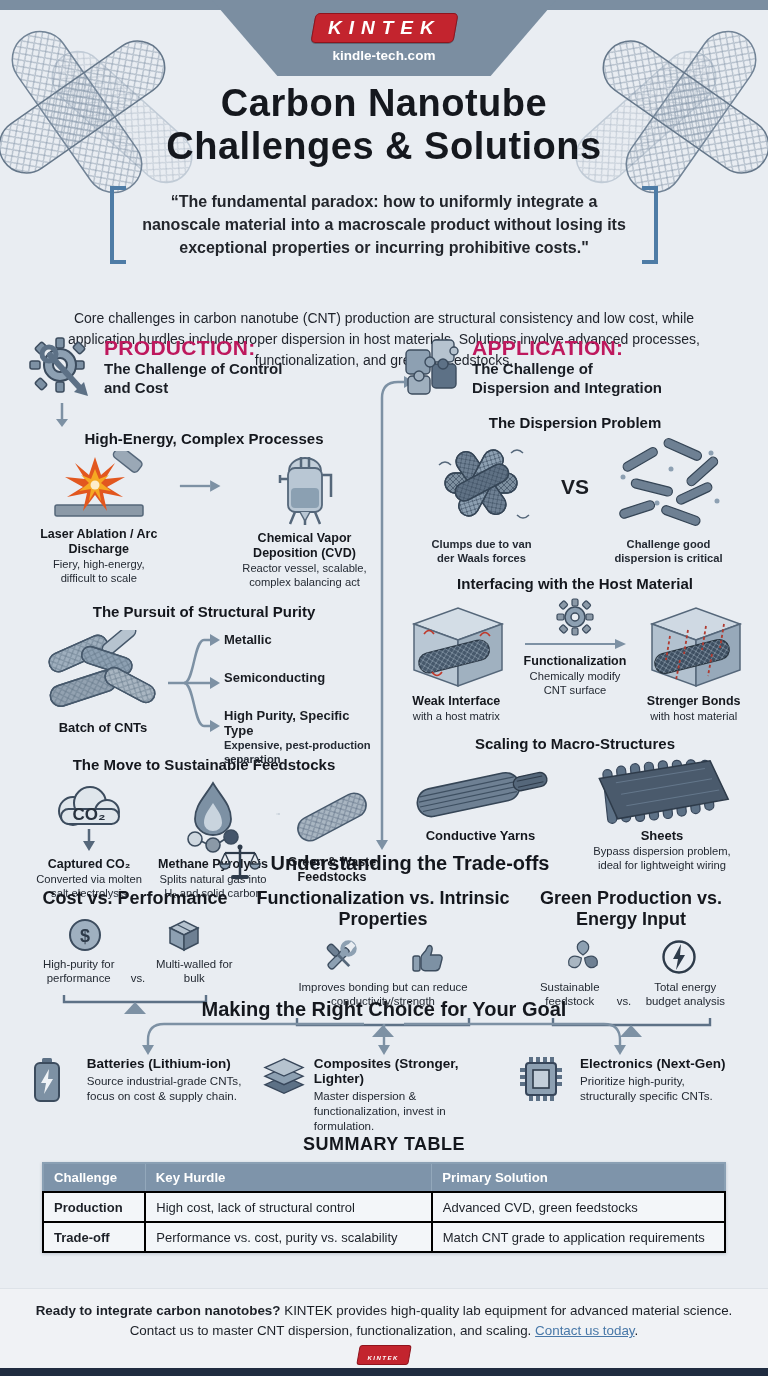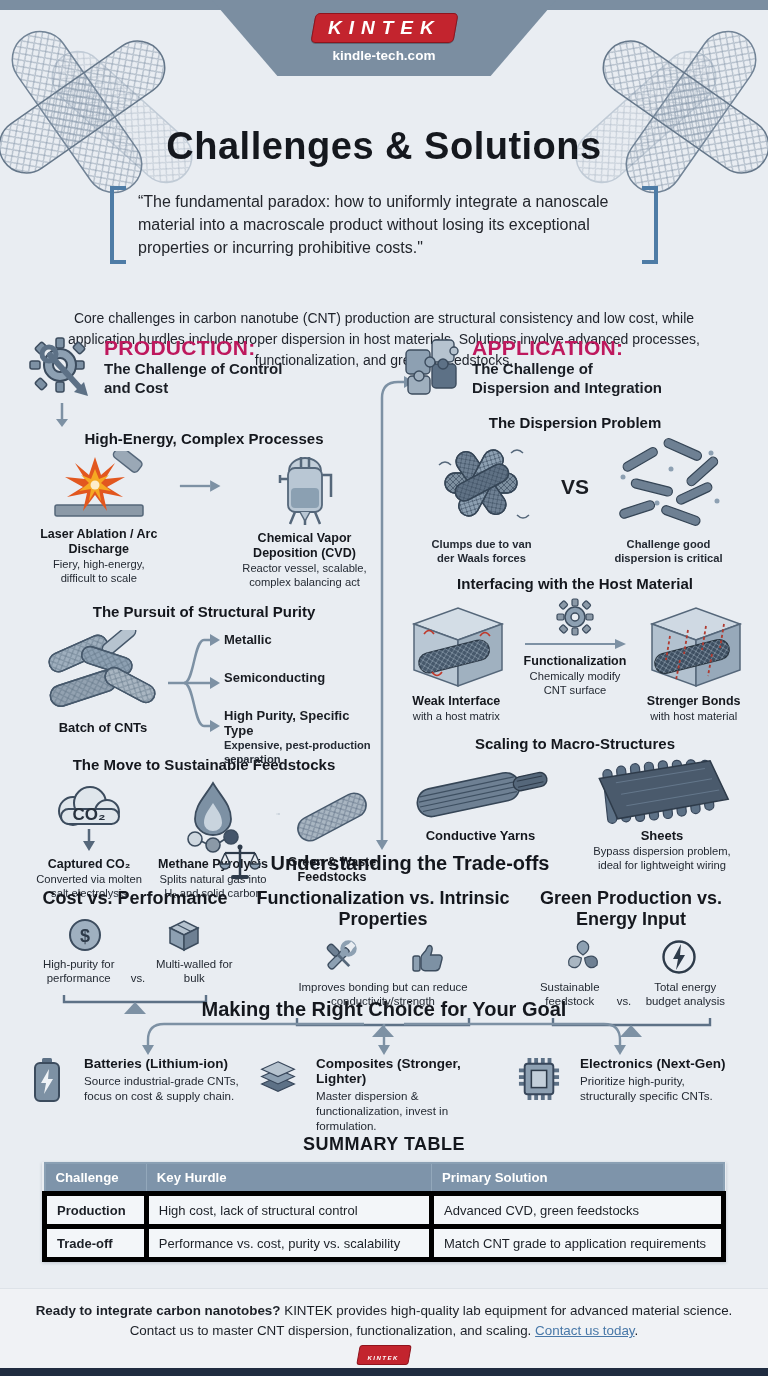--- a/index.html
+++ b/index.html
@@ -34,21 +34,21 @@
   .page-title {
     position:absolute; top:82px; left:0; width:768px;
     text-align:center; font-size:38px; font-weight:800; line-height:1.12; color:#15181e;
     letter-spacing:.5px;
   }
   .quote-wrap { position:absolute; top:186px; left:124px; width:520px; height:78px; }
   .bracket { position:absolute; top:0; width:16px; height:78px; }
   .bracket.l { left:-14px; border-left:4px solid #4e7ca6; border-top:4px solid #4e7ca6; border-bottom:4px solid #4e7ca6; }
   .bracket.r { right:-14px; border-right:4px solid #4e7ca6; border-top:4px solid #4e7ca6; border-bottom:4px solid #4e7ca6; }
   .quote-text {
-    padding:4px 14px; text-align:left; font-size:16px; font-weight:400;
+    padding:4px 14px; text-align:center; font-size:16px; font-weight:700;
     line-height:1.45; color:#23262c;
   }
   .intro-text {
     position:absolute; top:272px; left:56px; width:656px;
     text-align:center; font-size:14px; line-height:1.5; color:#1e222a;margin-top:36px;
   }
   
   #col-left  { position:absolute; left:28px;  top:336px; width:352px; }
   #col-right { position:absolute; left:398px; top:336px; width:354px; }
   .col-header { display:flex; gap:12px; align-items:flex-start; }
@@ -69,35 +69,35 @@
   .trade-cols { position:absolute; top:888px; left:16px; width:738px; display:flex; }
   .tcol { display:flex; flex-direction:column; align-items:center; }
   .tcol h3 { font-size:18px; font-weight:bold; text-align:center; color:#14171d; }
   .ticons { display:flex; align-items:center; margin-top:8px; }
   .ttext { display:flex; align-items:flex-end; gap:8px; margin-top:4px; font-size:11.4px; line-height:1.25; text-align:center; color:#242a33; }
   .vs-small { font-size:11.4px; color:#242a33; padding-top:4px; }
   
   .choice-head { position:absolute; top:998px; left:0; width:768px; text-align:center; font-size:20px; font-weight:800; color:#14171d; }
   .branch-svg { position:absolute; top:1022px; left:64px; }
   .choice-row { position:absolute; top:1056px; left:30px; width:712px; display:flex; gap:16px; }
-  .choice { display:flex; gap:20px; align-items:flex-start; }
+  .choice { display:flex; gap:9px; align-items:flex-start;justify-content:space-between; }
   .choice .ct h4 { font-size:13.5px; font-weight:bold; color:#14171d; }
   .choice .ct p  { font-size:11.6px; line-height:1.3; color:#242a33; margin-top:2px; }
   
   .summary-head { position:absolute; top:1134px; left:0; width:768px; text-align:center; font-size:18px; font-weight:800; letter-spacing:.5px; color:#14171d; }
   table.summary {
     position:absolute; top:1162px; left:42px; width:684px;
     border-collapse:collapse; font-size:13px;
     border:2px solid #8aa0b4; box-shadow:0 1px 3px rgba(60,80,100,.25);
   }
   table.summary th {
     background:#7e94aa; color:#fff; text-align:left; font-size:13.2px;
     padding:6px 10px; border:1px solid #93a8bb;
   }
-  table.summary td { padding:6.5px 10px; border:5px solid #000000; color:#1c2027; }
+  table.summary td { padding:6.5px 10px; border:2px solid #000000; color:#1c2027; }
   table.summary td.c1 { font-weight:bold; }
   tr.r-light { background:#f3f6f9; }
   tr.r-alt   { background:#dfe7ef; }
   
   .footer-band { position:absolute; top:1288px; left:0; width:768px; height:82px; background:#f0f2f5; border-top:1px solid #dde2e8; }
   .footer-text { margin:12px auto 0; width:706px; text-align:center; font-size:13.4px; line-height:1.5; color:#1c2027; }
   .footer-text b { font-weight:bold; }
   .footer-link { color:#4878a8; text-decoration:underline; cursor:pointer; }
   .mini-logo { display:block; margin:4px auto 0; width:52px; background:#c3242e; border-radius:3px; transform:skewX(-10deg); text-align:center; border:1px solid #8f141d; }
   .mini-logo span { display:inline-block; transform:skewX(10deg); color:#fff; font-weight:bold; font-style:italic; font-size:6px; letter-spacing:1.5px; }
@@ -142,21 +142,21 @@
     </g>
 </svg>
 
 <div class="top-strip"></div>
 <div class="trapezoid">
   <div class="logo-badge"><span>KINTEK</span></div>
   <div class="site-text">kindle-tech.com</div>
 </div>
 
 <h1 class="page-title">
-  <br>
+  <span>Carbon Nanotube</span><br>
   <span>Challenges &amp; Solutions</span>
 </h1>
 
 <div class="quote-wrap">
   <div class="bracket l"></div>
   <div class="bracket r"></div>
   <p class="quote-text">“The fundamental paradox: how to uniformly integrate a nanoscale material into a macroscale product without losing its exceptional properties or incurring prohibitive costs."</p>
 </div>
 
 <p class="intro-text">Core challenges in carbon nanotube (CNT) production are structural consistency and low cost, while application hurdles include proper dispersion in host materials. Solutions involve advanced processes, functionalization, and greener feedstocks.</p>

